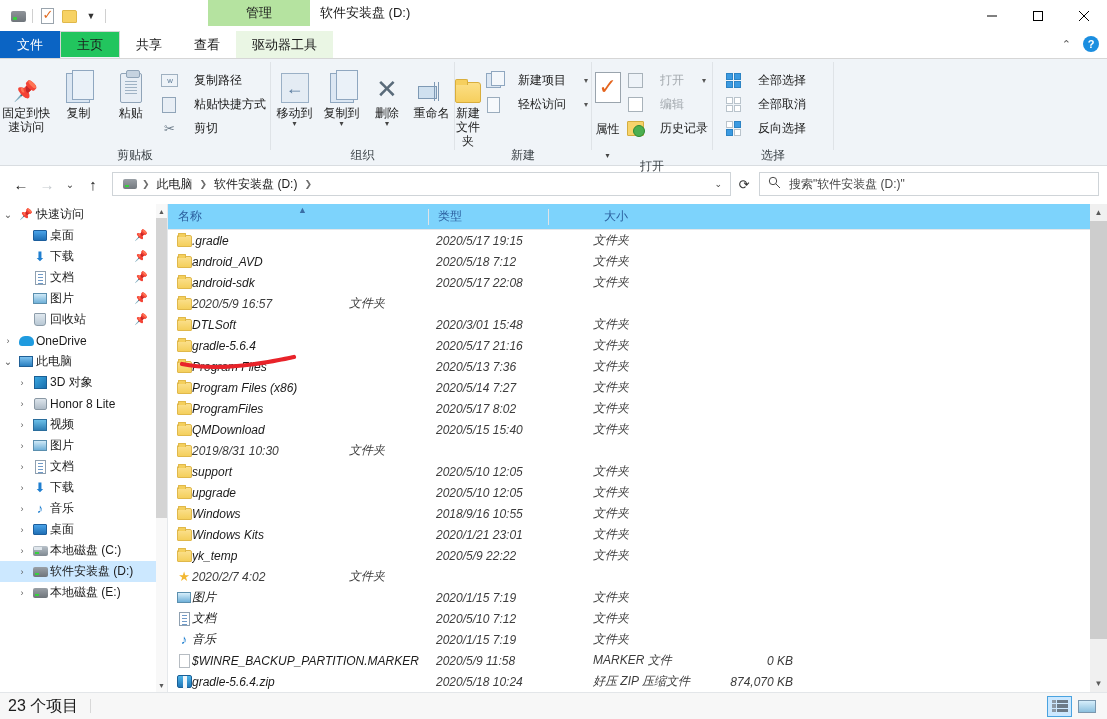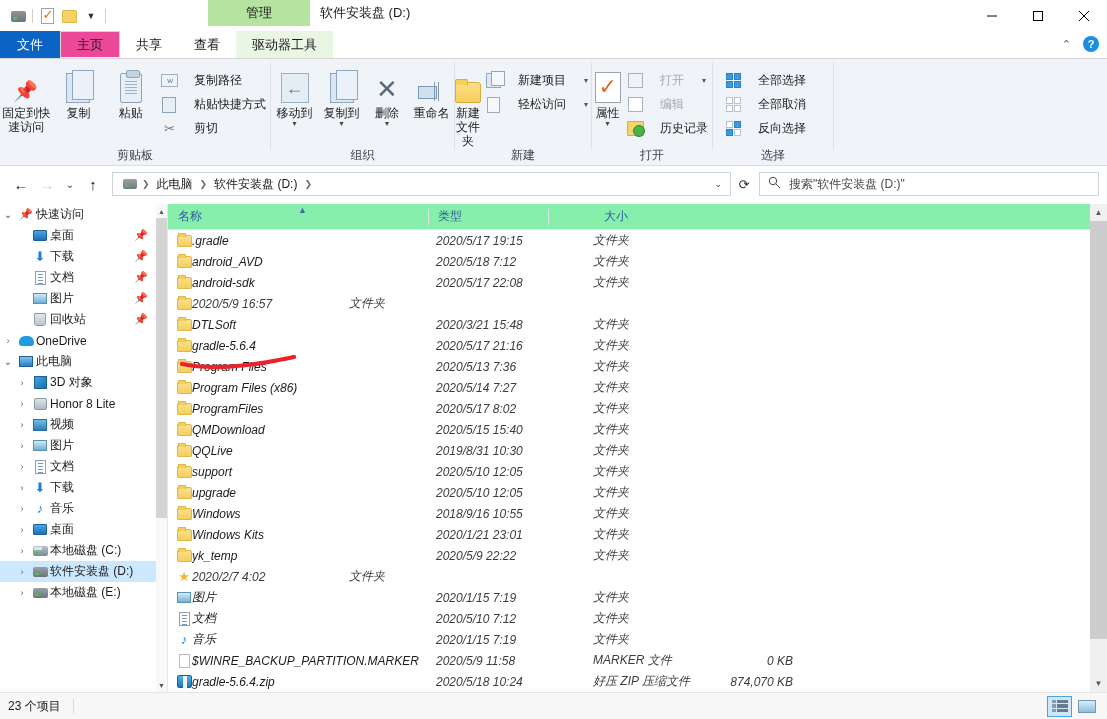--- a/index.html
+++ b/index.html
@@ -34,21 +34,21 @@
   .wbtn{ width:46px; height:32px; display:flex; align-items:center; justify-content:center; }
   .wbtn svg{ display:block; }
 
   
   .tabstrip{ height:27px; background:#fff; display:flex; align-items:flex-end; position:relative; border-bottom:1px solid #d6d6d6; }
   .tab{
     height:27px; padding:0 16px; display:flex; align-items:center; justify-content:center;
     font-size:13px; color:#1b1b1b; white-space:nowrap;
   }
   .tab.file{ background:#0b64c4; color:#fff; padding:0 17px; }
-  .tab.active{ background:#ec4899; border:1px solid #d6d6d6; border-bottom:1px solid #f0f4f8; position:relative; z-index:3; }
+  .tab.active{ background:#22c55e; border:1px solid #d6d6d6; border-bottom:1px solid #f0f4f8; position:relative; z-index:3; }
   .tab.ctxtab{ background:#eaf6e4; }
   .tabstrip-right{ position:absolute; right:8px; top:4px; display:flex; align-items:center; gap:12px; }
   .chev-up{ font-size:11px; color:#5a5a5a; }
   .help-ico{ width:16px; height:16px; border-radius:50%; background:#1b8ee0; color:#fff; font-size:11px; font-weight:bold; display:flex; align-items:center; justify-content:center; }
 
   
   .ribbon{ height:107px; background:#f0f4f8; display:flex; position:relative; border-bottom:1px solid #d9dde1; }
   .rgroup{ position:relative; height:107px; display:flex; flex-direction:column; }
   .rgroup-body{ flex:1; display:flex; align-items:flex-start; padding-top:6px; }
   .rgroup-label{ height:18px; font-size:12px; color:#3c4348; text-align:center; line-height:14px; }
@@ -140,21 +140,21 @@
   .sb-3d{ width:13px; height:13px; background:linear-gradient(135deg,#3aa7e0,#1a6fae); border:1px solid #1a5f95; }
   .sb-phone{ width:13px; height:12px; background:linear-gradient(#dde5ec,#aebbc7); border:1px solid #8a98a4; border-radius:2px; }
   .sb-video{ width:14px; height:12px; background:linear-gradient(#6cc0e8,#2f7fb5); border:1px solid #2a6d9c; }
   .sb-music{ font-size:13px; color:#1f7fd0; line-height:13px; }
   .sb-drive{ width:15px; height:10px; background:linear-gradient(#9aa0a6,#6e747a); border-radius:2px; position:relative; }
   .sb-drive:after{ content:""; position:absolute; left:2px; bottom:2px; width:4px; height:2px; background:#36d13c; }
   .sb-drive.sys{ background:linear-gradient(#b9c2ca,#7f8890); }
   .sb-drive.sys:before{ content:""; position:absolute; left:1px; top:1px; width:8px; height:3px; background:#dfe6ec; }
 
   .filepane{ flex:1; position:relative; overflow:hidden; }
-  .colhdr{ height:26px; display:flex; align-items:center; border-bottom:1px solid #e3e6e9; background:#86efac; position:relative; }
+  .colhdr{ height:26px; display:flex; align-items:center; border-bottom:1px solid #e3e6e9; background:#7dd3fc; position:relative; }
   .col{ font-size:12px; color:#2b5f9e; padding-left:10px; position:relative; height:26px; display:flex; align-items:center; }
   .col:not(:first-child):before{ content:""; position:absolute; left:0; top:5px; bottom:5px; width:1px; background:#dfe3e7; }
   .sortmark{ position:absolute; left:130px; top:1px; font-size:9px; color:#3a6ea5; }
   .c-name{ width:260px; }
   .c-date{ width:157px; }
   .c-type{ width:120px; }
   .c-size{ width:90px; justify-content:flex-end; padding-right:10px; padding-left:15px; }
 
   .rows{ position:absolute; top:26px; left:0; right:0; bottom:0; overflow:hidden;font-style:italic; }
   .frow{ height:21px; display:flex; align-items:center; font-size:12px; color:#1b1b1b; }
@@ -185,21 +185,21 @@
   .vsb-thumb{ position:absolute; left:0; width:17px; background:#cdcdcd; }
   .navscroll-bar{ position:absolute; right:0; top:0; bottom:0; width:11px; background:#f8f8f8; }
   .navscroll-thumb{ position:absolute; right:0; width:11px; background:#d4d4d4; }
   .navsb-arrow{ position:absolute; right:0; width:11px; height:14px; display:flex; align-items:center; justify-content:center; font-size:7px; color:#5a5a5a; }
 
   
   .status{
     position:absolute; bottom:0; left:0; right:0; height:27px; background:#f7f7f7;
     border-top:1px solid #e3e6e9; display:flex; align-items:center; padding:0 8px;
   }
-  .status-text{ font-size:12px; color:#1b1b1b; }
+  .status-text{ font-size:16px; color:#1b1b1b; }
   .status-sep{ width:1px; height:14px; background:#d8d8d8; margin-left:12px; }
   .viewtoggles{ margin-left:auto; display:flex; gap:2px; align-items:center; }
   .vt{ width:25px; height:21px; display:flex; align-items:center; justify-content:center; }
   .vt.on{ background:#cce8ff; border:1px solid #4aa3e0; }
   .vt-details{ width:16px; height:12px; display:grid; grid-template-columns:4px 1fr; grid-template-rows:1fr 1fr 1fr; gap:1px; }
   .vt-details i{ background:#6d7b88; }
   .vt-details i:nth-child(odd){ background:#8d99a5; }
   .vt-thumb{ width:18px; height:13px; background:linear-gradient(#d6eefb,#8cc0de); border:1px solid #7a97ae; }
 </style>
 </head>
@@ -391,21 +391,21 @@
           </div>
         </div>
       </div>
       <div class="rgroup-label">新建</div>
     </div>
 
     <div class="rsep"></div>
 
     <div class="rgroup" style="width:120px;">
       <div class="rgroup-body">
-        <div class="bigbtn" style="width:46px;">
+        <div class="bigbtn" style="width:46px;gap:16px;">
           <span class="gl">
               <span class="ic-propsheet"></span>
             </span>
           <span class="lbl">属性</span>
           <span class="bigcaret">▾</span>
         </div>
         <div class="smallcol">
           <div class="smallbtn dis">
             <span class="sg">
                 <span class="ic-open"></span>
@@ -713,21 +713,21 @@
             </span>
             <span class="f-date">2020/5/9 16:57</span>
             <span class="f-type">文件夹</span>
             <span class="f-size"></span>
           </div>
           <div class="frow">
             <span class="f-ico">
               <span class="fi-folder"></span>
             </span>
             <span class="f-name">DTLSoft</span>
-            <span class="f-date">2020/3/21 15:48</span>
+            <span class="f-date">2020/3/01 15:48</span>
             <span class="f-type">文件夹</span>
             <span class="f-size"></span>
           </div>
           <div class="frow">
             <span class="f-ico">
               <span class="fi-folder"></span>
             </span>
             <span class="f-name">gradle-5.6.4</span>
             <span class="f-date">2020/5/17 21:16</span>
             <span class="f-type">文件夹</span>
@@ -766,21 +766,20 @@
             </span>
             <span class="f-name">QMDownload</span>
             <span class="f-date">2020/5/15 15:40</span>
             <span class="f-type">文件夹</span>
             <span class="f-size"></span>
           </div>
           <div class="frow">
             <span class="f-ico">
               <span class="fi-folder"></span>
             </span>
-            <span class="f-name">QQLive</span>
             <span class="f-date">2019/8/31 10:30</span>
             <span class="f-type">文件夹</span>
             <span class="f-size"></span>
           </div>
           <div class="frow">
             <span class="f-ico">
               <span class="fi-folder"></span>
             </span>
             <span class="f-name">support</span>
             <span class="f-date">2020/5/10 12:05</span>

